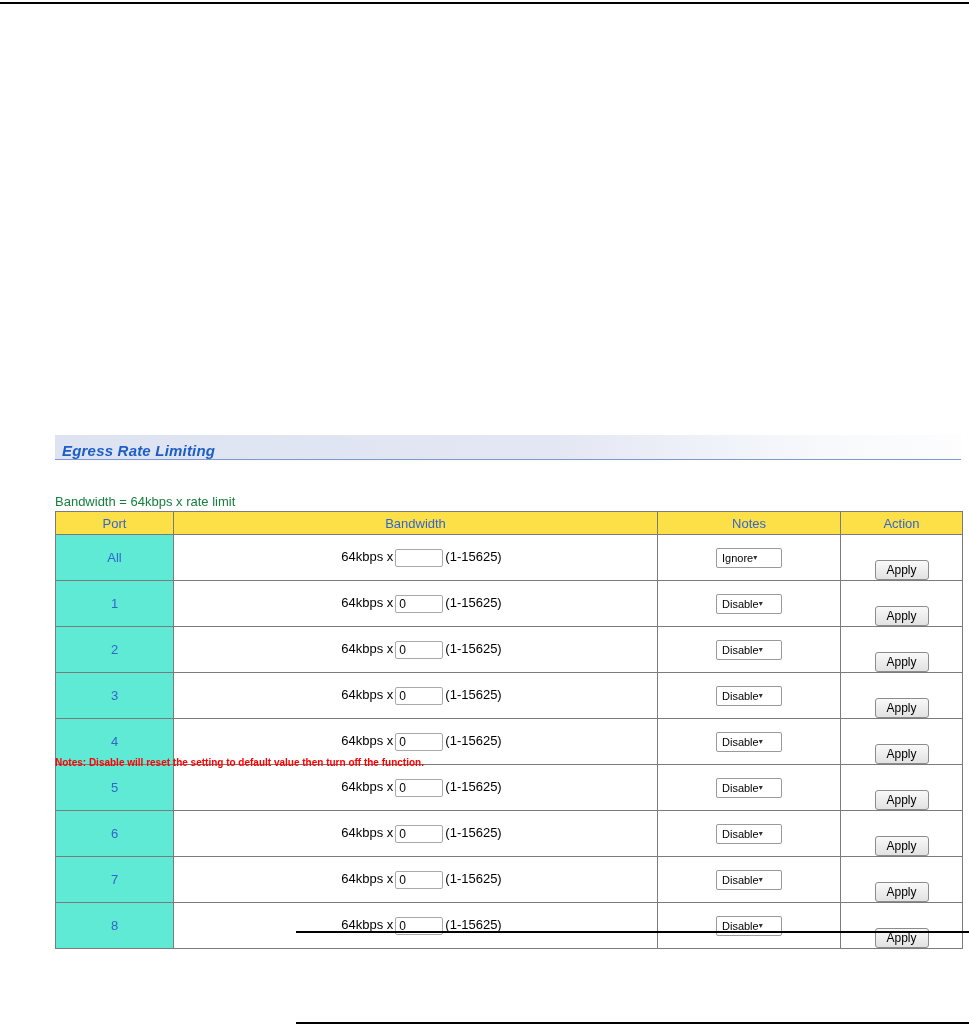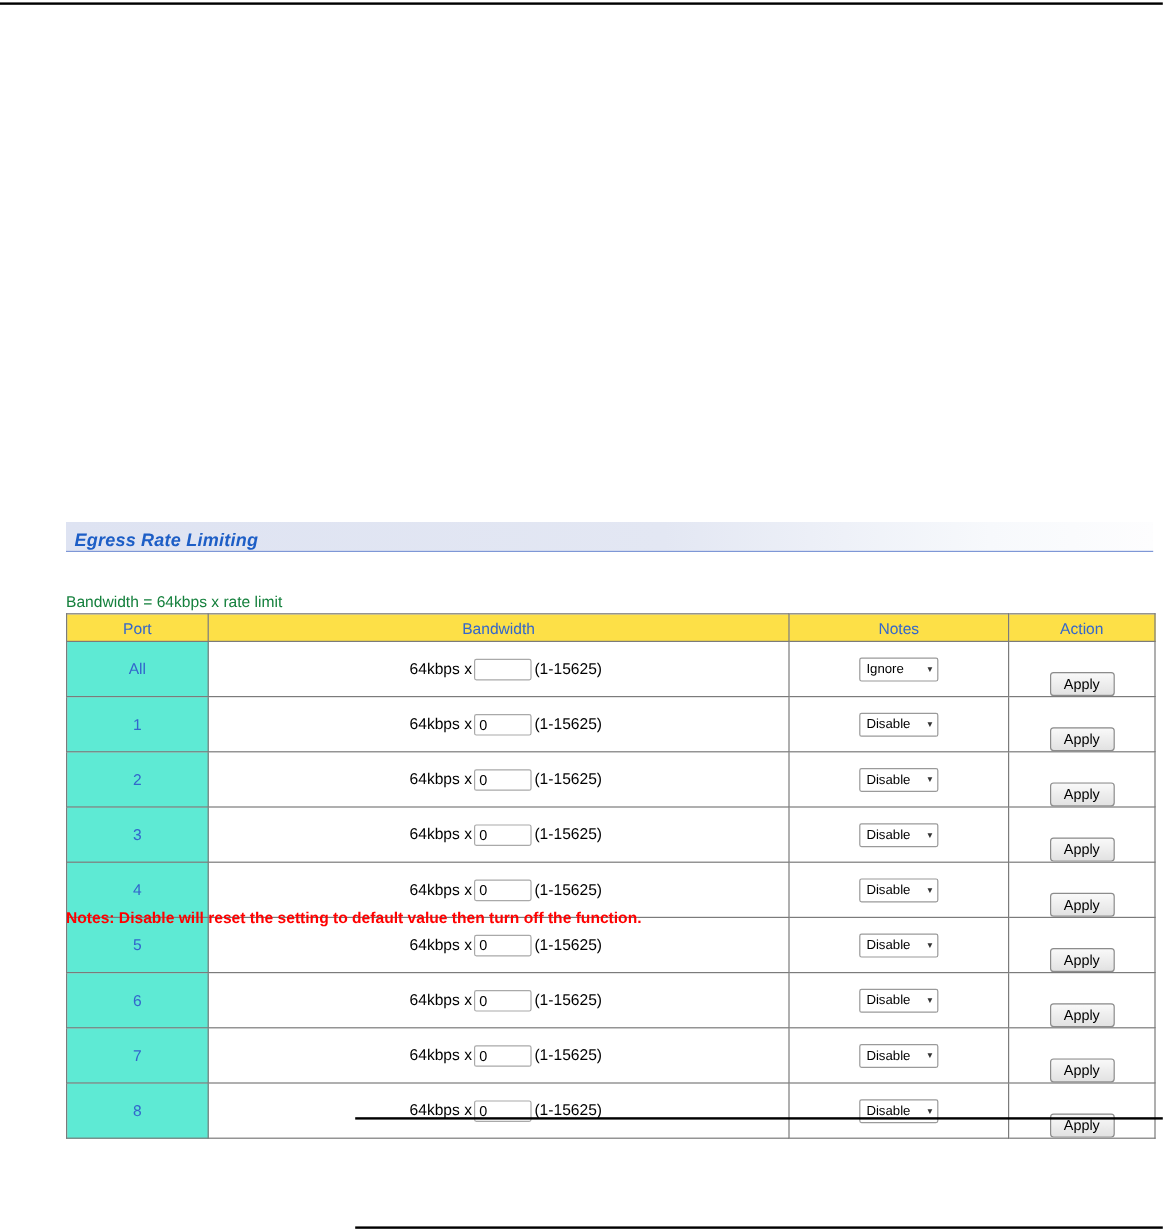--- a/index.html
+++ b/index.html
@@ -28,30 +28,30 @@
   table.rate col.c-status { width:183px; }
   table.rate col.c-action { width:122px; }
   table.rate th, table.rate td { border:1px solid #7b7b7b; height:23px;
                text-align:center; vertical-align:middle; font-size:13px; }
   table.rate th { background:#fde047; color:#3366cc; font-weight:normal; }
   td.port { background:#5eead4; color:#3366cc; }
   td.bw   { color:#000;padding-left:12px; }
   td.bw .rate-input { width:48px; height:18px; border:1px solid #a9a9a9; border-radius:2px;
                font-family:"Liberation Sans", sans-serif; font-size:12px;
                padding:0 3px; margin:0 2px; vertical-align:middle; }
-  .select-box { display:inline-flex; align-items:center; justify-content:space-between;
+  .select-box { display:inline-flex; align-items:center; justify-content:flex-start;
                width:66px; height:20px; background:#fff; border:1px solid #9a9a9a;
                border-radius:2px; padding:0 4px 0 5px; font-size:11px; color:#000;
                cursor:default; }
   .select-box .arrow { font-size:8px; color:#333; line-height:1; }
   button.apply { width:54px; height:20px; font-family:"Liberation Sans", sans-serif;
                font-size:12px; color:#000; border:1px solid #8c8c8c; border-radius:3px;
                background:linear-gradient(#f9f9f9, #e2e2e2);margin-top:25px; }
 
-  .note { left:55px; top:757px; color:#ff0000; font-size:13px; font-weight:bold; }
+  .note { left:55px; top:757px; color:#ff0000; font-size:10px; font-weight:bold; }
 </style>
 </head>
 <body>
 
 <div class="abs topline"></div>
 
 <div class="abs titlebar">
   <span>Egress Rate Limiting</span>
 </div>
 

